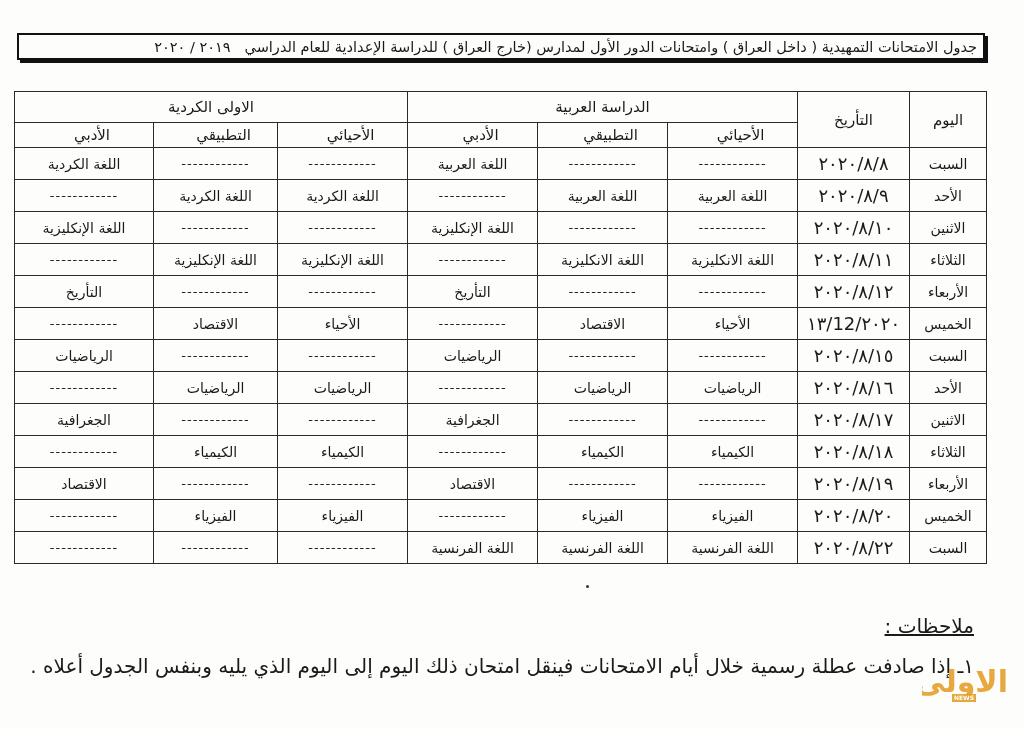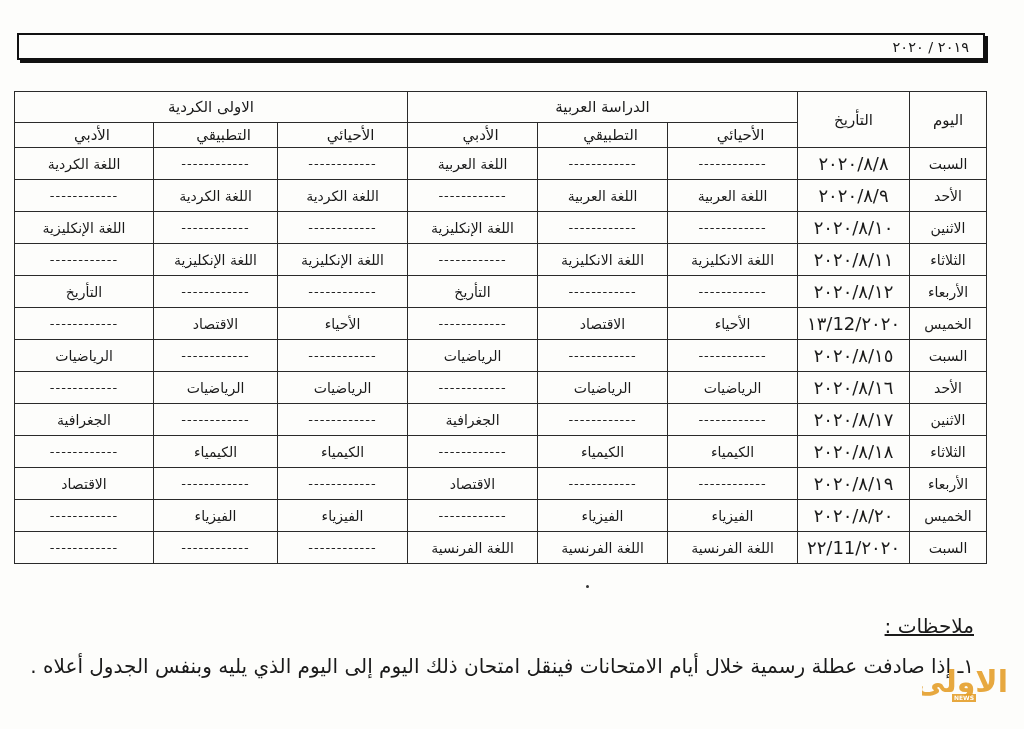--- a/index.html
+++ b/index.html
@@ -27,21 +27,21 @@
       direction: rtl;
       display: flex;
       align-items: center;
       padding: 0 6px;
       box-sizing: border-box;
       font-size: 14.5px;
       white-space: nowrap;
       overflow: hidden;
     }
     .title-box .year {
-      margin-right: 8px;
+      margin-right: 14px;
       letter-spacing: 1px;
     }
     table.schedule {
       position: absolute;
       left: 14px;
       top: 91px;
       width: 972px;
       border-collapse: collapse;
       direction: rtl;
       table-layout: fixed;
@@ -119,20 +119,21 @@
       line-height: 8px;
       color: #fff;
       background: rgba(228, 156, 36, 0.88);
       padding: 0 2px;
     }
   </style>
 </head>
 <body>
 
 <div class="title-box">
+  <span>جدول الامتحانات التمهيدية ( داخل العراق ) وامتحانات الدور الأول لمدارس (خارج العراق ) للدراسة الإعدادية  للعام الدراسي</span>
   <span class="year">٢٠١٩  /  ٢٠٢٠</span>
 </div>
 
 <table class="schedule">
   <colgroup>
     <col style="width:77px">
     <col style="width:112px">
     <col style="width:130px">
     <col style="width:130px">
     <col style="width:130px">
@@ -272,21 +273,21 @@
         <td class="date-cell">٢٠٢٠/٨/٢٠</td>
         <td>الفيزياء</td>
         <td>الفيزياء</td>
         <td class="dash">------------</td>
         <td>الفيزياء</td>
         <td>الفيزياء</td>
         <td class="dash">------------</td>
       </tr>
       <tr class="data-row">
         <td>السبت</td>
-        <td class="date-cell">٢٠٢٠/11/٢٢</td>
+        <td class="date-cell">٢٠٢٠/٨/٢٢</td>
         <td>اللغة الفرنسية</td>
         <td>اللغة الفرنسية</td>
         <td>اللغة الفرنسية</td>
         <td class="dash">------------</td>
         <td class="dash">------------</td>
         <td class="dash">------------</td>
       </tr>
     </tbody>
 </table>
 

